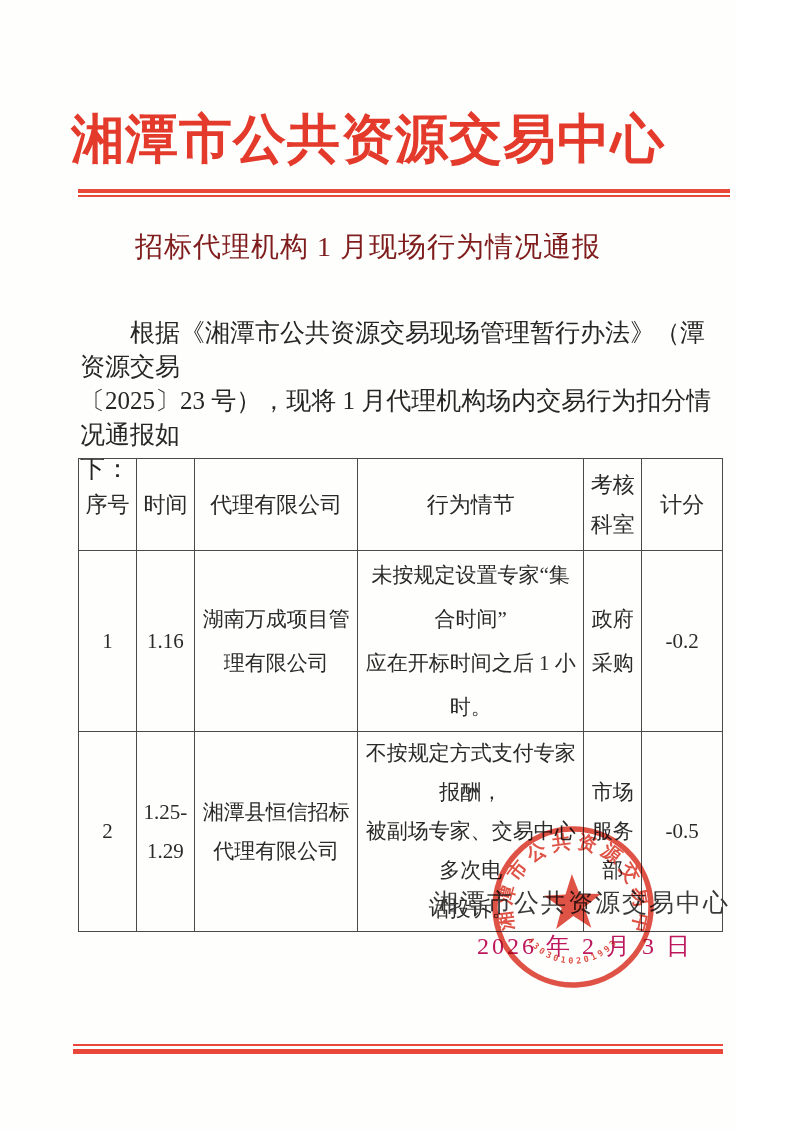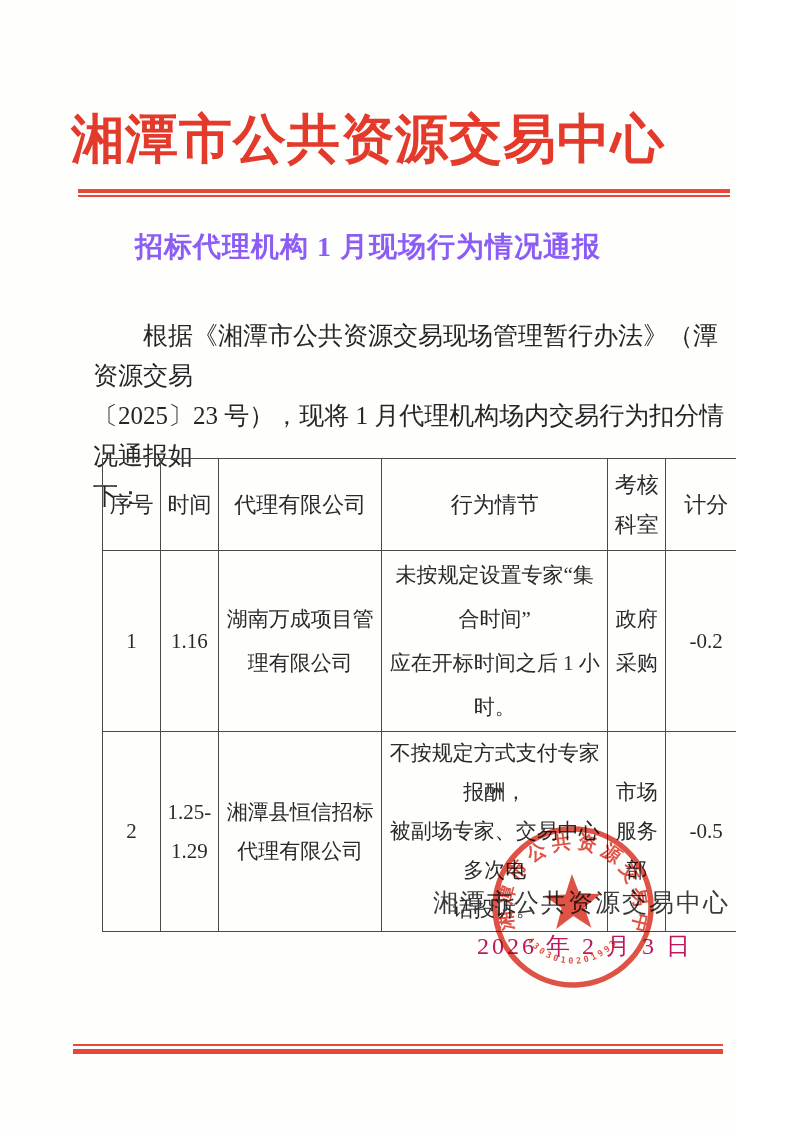--- a/index.html
+++ b/index.html
@@ -17,34 +17,34 @@
   .rule-top .l1{height:4px;background:#e8473a;}
   .rule-top .g{height:2px;}
   .rule-top .l2{height:2px;background:#e8473a;}
   .rule-bottom{top:1044px;left:73px;width:650px;}
   .rule-bottom .l1{height:2px;background:#e8473a;}
   .rule-bottom .g{height:3px;}
   .rule-bottom .l2{height:5px;background:#e8473a;}
   
   .doc-title{
     position:absolute;top:228px;left:0;width:100%;text-align:center;
-    font-size:28px;font-weight:bold;color:#8b5cf6;letter-spacing:1px;
+    font-size:28px;font-weight:normal;color:#7f1d1d;letter-spacing:1px;
   }
   
   .body-text{
     position:absolute;left:80px;top:316px;width:644px;
-    font-size:25px;color:#262626;line-height:40px;margin-left:13px;
+    font-size:25px;color:#262626;line-height:34px;
   }
   .body-line{min-height:40px;}
   .body-line.indent{text-indent:2em;}
   
   table.report{
     position:absolute;left:78px;top:458px;width:645px;
     border-collapse:collapse;table-layout:fixed;
-    font-size:21px;color:#2a2a2a;margin-left:24px;
+    font-size:21px;color:#2a2a2a;
   }
   table.report th, table.report td{
     border:1.5px solid #4a4a48;text-align:center;vertical-align:middle;
     white-space:pre-line;padding:2px 4px;font-weight:normal;
   }
   table.report th{font-size:22px;line-height:40px;}
   tr.hdr{height:92px;}
   tr.r1{height:83px;}
   tr.r2{height:129px;}
   tr.r1 td{line-height:44px;}

